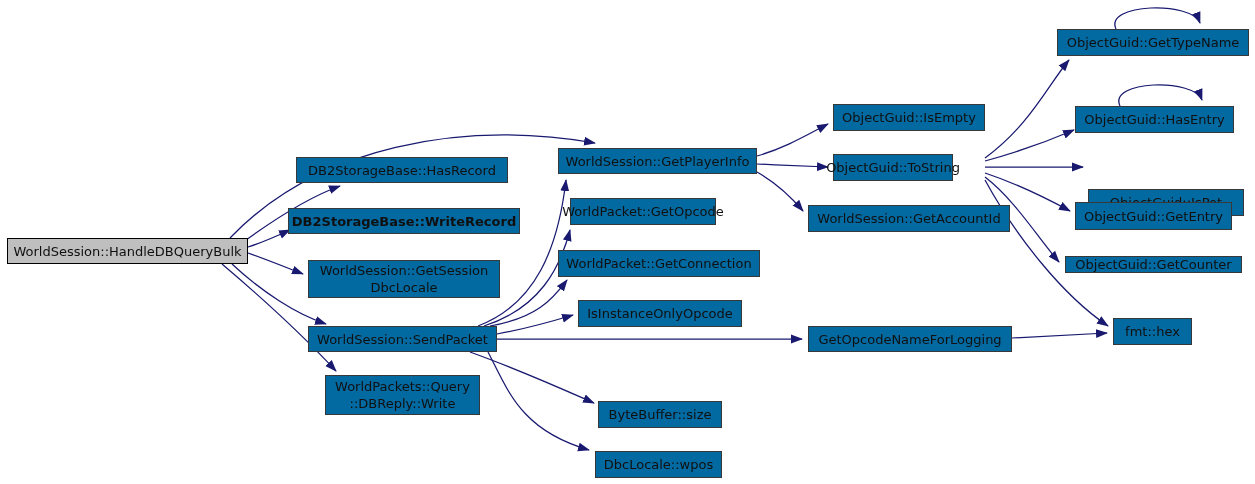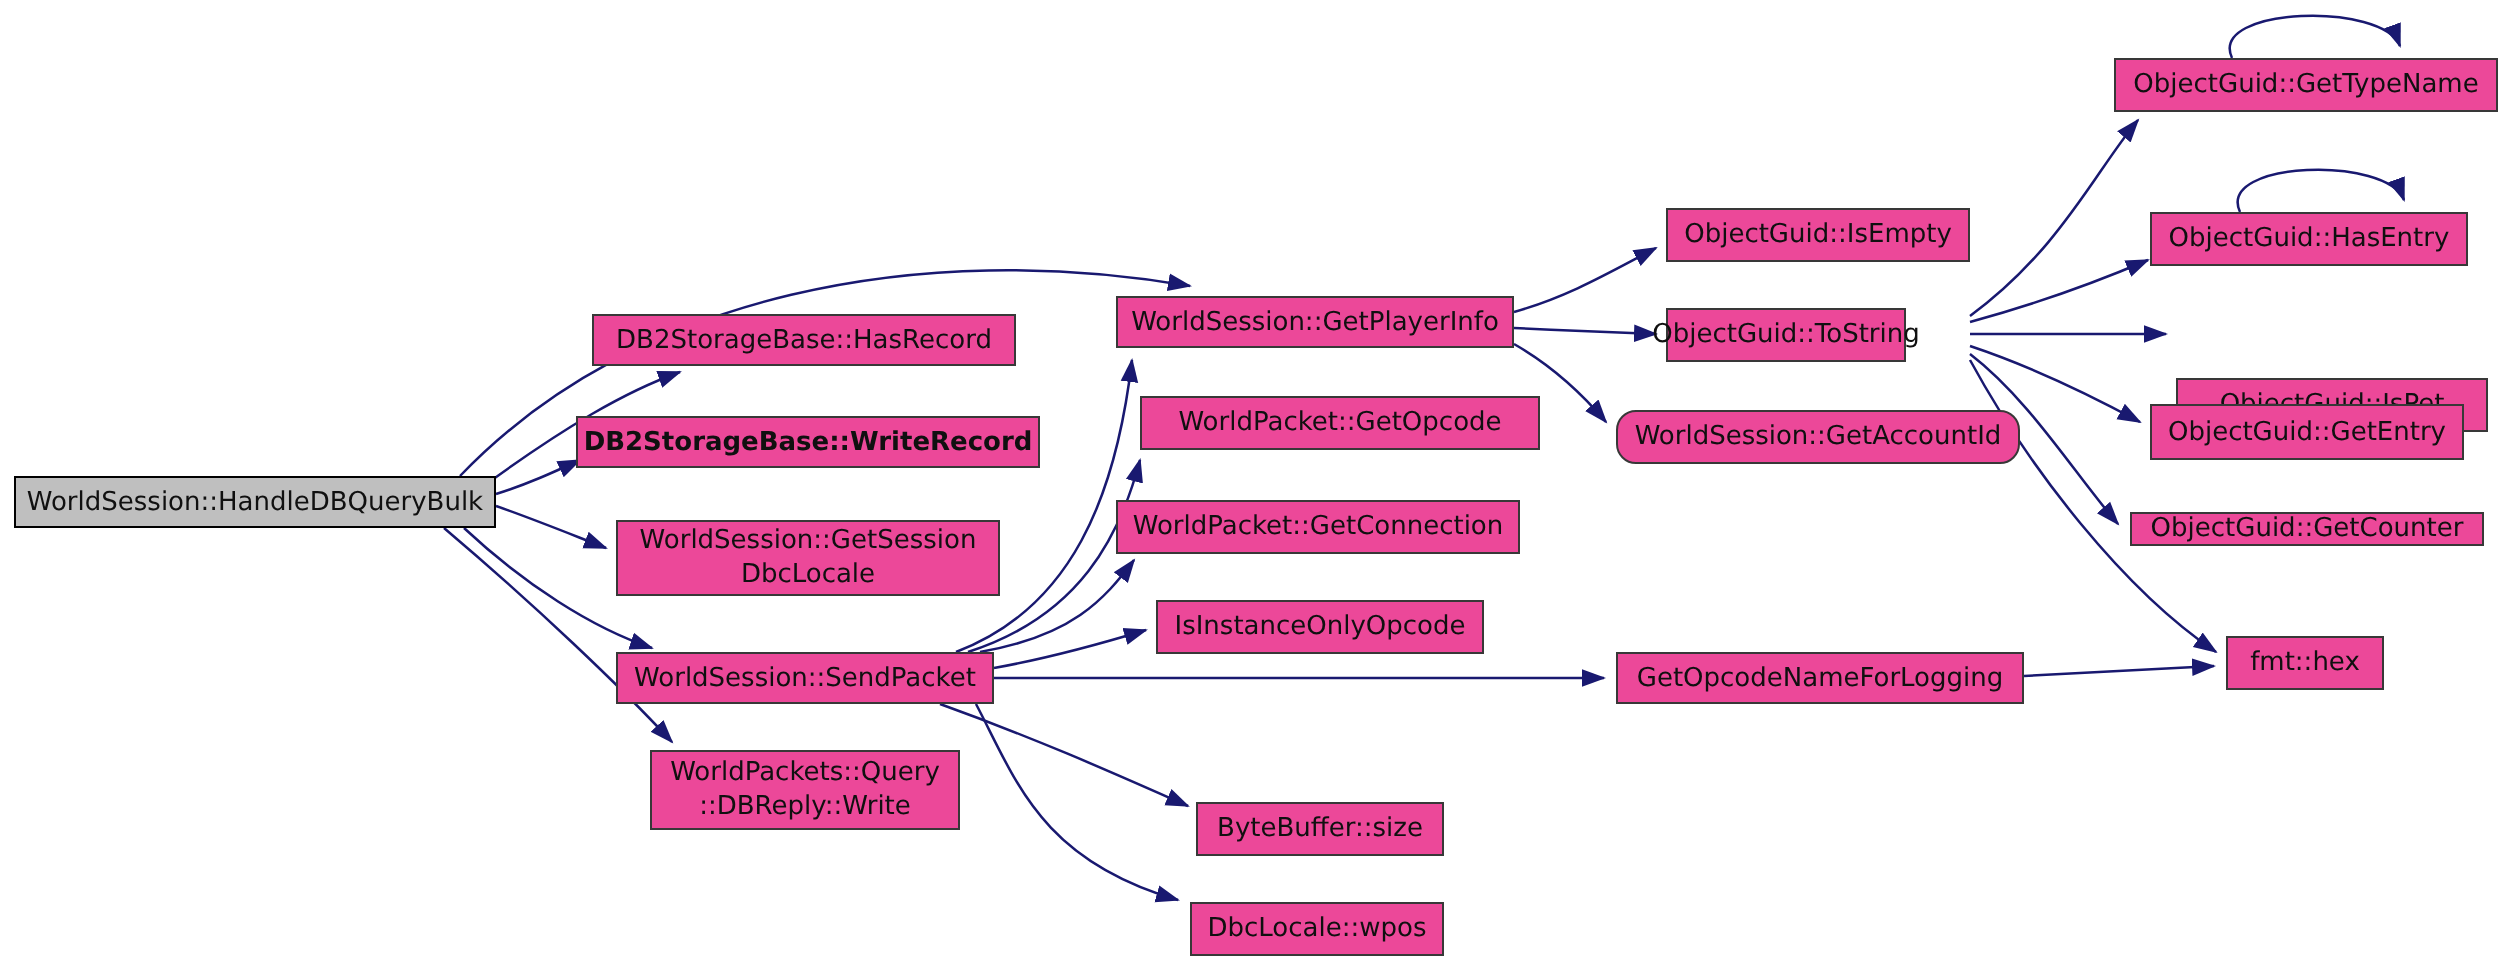--- a/index.html
+++ b/index.html
@@ -10,21 +10,21 @@
     font-family:"DejaVu Sans","Liberation Sans",sans-serif;
     overflow:hidden;
   }
   .edge-layer{position:absolute;left:0;top:0;width:1255px;height:484px;}
   .node{
     position:absolute;
     box-sizing:border-box;
     display:flex;align-items:center;justify-content:center;
     text-align:center;
     border:1.4px solid #383838;
-    background:#ec4899;
+    background:#0369a1;
     color:#101010;
     font-size:13px;
     line-height:17px;
     white-space:pre-line;
     cursor:pointer;
     padding:1px 4px;
   }
   .node.highlight{
     background:#bfbfbf;
     border-color:#000000;
@@ -72,28 +72,28 @@
   <div id="nodes">
       <div class="node highlight" style="left: 7px; top: 238px; width: 241px; height: 26px;">WorldSession::HandleDBQueryBulk</div>
       <div class="node" style="left: 296px; top: 157px; width: 212px; height: 26px;">DB2StorageBase::HasRecord</div>
       <div class="node" style="left: 288px; top: 208px; width: 232px; height: 26px; font-weight: bold;">DB2StorageBase::WriteRecord</div>
       <div class="node" style="left: 308px; top: 260px; width: 192px; height: 38px;">WorldSession::GetSession
 DbcLocale</div>
       <div class="node" style="left: 308px; top: 326px; width: 189px; height: 26px;">WorldSession::SendPacket</div>
       <div class="node" style="left: 325px; top: 375px; width: 155px; height: 40px;">WorldPackets::Query
 ::DBReply::Write</div>
       <div class="node" style="left: 558px; top: 148px; width: 199px; height: 26px;">WorldSession::GetPlayerInfo</div>
-      <div class="node" style="left: 570px; top: 198px; width: 200px; height: 27px;">WorldPacket::GetOpcode</div>
+      <div class="node" style="left: 570px; top: 198px; width: 146px; height: 27px;">WorldPacket::GetOpcode</div>
       <div class="node" style="left: 558px; top: 250px; width: 202px; height: 27px;">WorldPacket::GetConnection</div>
       <div class="node" style="left: 578px; top: 300px; width: 164px; height: 27px;">IsInstanceOnlyOpcode</div>
       <div class="node" style="left: 598px; top: 401px; width: 124px; height: 27px;">ByteBuffer::size</div>
       <div class="node" style="left: 595px; top: 451px; width: 127px; height: 27px;">DbcLocale::wpos</div>
       <div class="node" style="left: 833px; top: 104px; width: 152px; height: 27px;">ObjectGuid::IsEmpty</div>
       <div class="node" style="left: 833px; top: 154px; width: 120px; height: 27px;">ObjectGuid::ToString</div>
-      <div class="node" style="left: 808px; top: 205px; width: 202px; height: 27px; border-radius: 10px;">WorldSession::GetAccountId</div>
+      <div class="node" style="left: 808px; top: 205px; width: 202px; height: 27px;">WorldSession::GetAccountId</div>
       <div class="node" style="left: 808px; top: 326px; width: 204px; height: 26px;">GetOpcodeNameForLogging</div>
       <div class="node" style="left: 1057px; top: 29px; width: 192px; height: 27px;">ObjectGuid::GetTypeName</div>
       <div class="node" style="left: 1075px; top: 106px; width: 159px; height: 27px;">ObjectGuid::HasEntry</div>
       <div class="node" style="left: 1088px; top: 153px; width: 156px; height: 27px; margin-top: 36px;">ObjectGuid::IsPet</div>
       <div class="node" style="left: 1075px; top: 202px; width: 157px; height: 28px;">ObjectGuid::GetEntry</div>
       <div class="node" style="left: 1065px; top: 256px; width: 177px; height: 17px;">ObjectGuid::GetCounter</div>
       <div class="node" style="left: 1113px; top: 318px; width: 79px; height: 27px;">fmt::hex</div>
     </div>
 </div>
 

